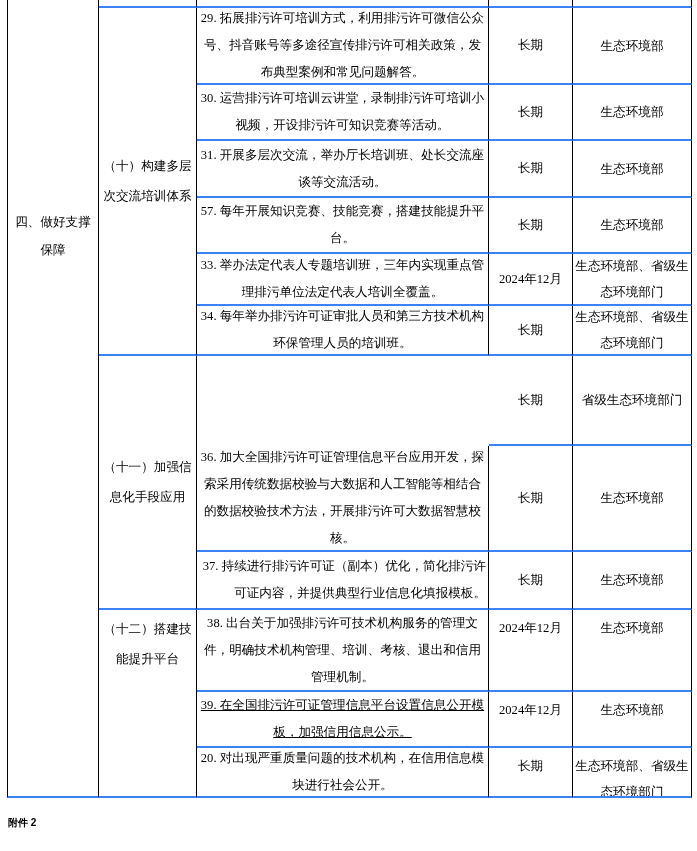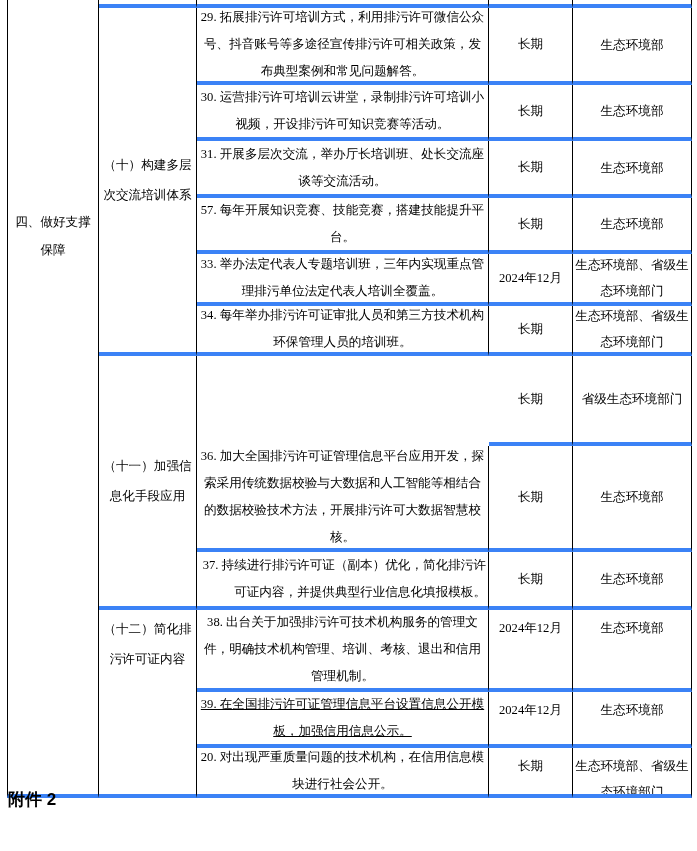--- a/index.html
+++ b/index.html
@@ -14,21 +14,21 @@
     position: absolute; left: 7px; top: 0;
     display: grid;
     grid-template-columns: 92px 98px 292px 84px 119px;
     grid-template-rows: 8px 77px 56px 57px 56px 52px 50px 90px 106px 58px 82px 56px 50px;
     font-size: 12.6px;
   }
 
   .cell {
     box-sizing: border-box;
     border-right: 1px solid #000;
-    border-bottom: 4px solid #3b82f6;
+    border-bottom: 2px solid #3b82f6;
     overflow: hidden;
     display: flex; align-items: center; justify-content: center;
     text-align: center;
     line-height: 27px;
   }
 
   .cat {
     border-left: 1px solid #000;
     align-items: flex-start;
     padding: 208px 1px 0 1px;
@@ -39,43 +39,43 @@
   .group-top { align-items: flex-start; padding-top: 4px; }
 
   .task { padding: 0 2px; }
   .deadline { padding: 0 1px; }
   .dept { line-height: 26px; padding: 0 1px; }
   .vtop { align-items: flex-start; padding-top: 5px; }
 
   .sliver { padding: 0; }
 
   .attachment {
-    position: absolute; left: 8px; top: 788px;
+    position: absolute; left: 8px; top: 816px;
     font-family: "Liberation Sans", "DejaVu Sans", sans-serif;
     font-weight: bold;
-    font-size: 17px;
+    font-size: 10px;
     color: #000;
   }
 </style>
 </head>
 <body>
 
 <div class="page">
   <div class="grid">
 
     <div class="cell cat" style="grid-column:1; grid-row:1/14;">四、做好支撑保障</div>
 
     <div class="cell sliver" style="grid-column:2; grid-row:1;"></div>
     <div class="cell sliver" style="grid-column:3; grid-row:1;"></div>
     <div class="cell sliver" style="grid-column:4; grid-row:1;"></div>
     <div class="cell sliver" style="grid-column:5; grid-row:1;"></div>
 
     <div class="cell group" style="grid-column:2; grid-row:2/8;">（十）构建多层次交流培训体系</div>
     <div class="cell group" style="grid-column:2; grid-row:8/11;">（十一）加强信息化手段应用</div>
-    <div class="cell group group-top" style="grid-column:2; grid-row:11/14;">（十二）简化排污许可证内容</div>
+    <div class="cell group group-top" style="grid-column:2; grid-row:11/14;">（十二）搭建技能提升平台</div>
 
     <div class="cell task" style="grid-column:3; grid-row:2;">29. 拓展排污许可培训方式，利用排污许可微信公众号、抖音账号等多途径宣传排污许可相关政策，发布典型案例和常见问题解答。</div>
     <div class="cell deadline" style="grid-column:4; grid-row:2;">长期</div>
     <div class="cell dept" style="grid-column:5; grid-row:2;">生态环境部</div>
 
     <div class="cell task" style="grid-column:3; grid-row:3;">30. 运营排污许可培训云讲堂，录制排污许可培训小视频，开设排污许可知识竞赛等活动。</div>
     <div class="cell deadline" style="grid-column:4; grid-row:3;">长期</div>
     <div class="cell dept" style="grid-column:5; grid-row:3;">生态环境部</div>
 
     <div class="cell task" style="grid-column:3; grid-row:4;">31. 开展多层次交流，举办厅长培训班、处长交流座谈等交流活动。</div>

